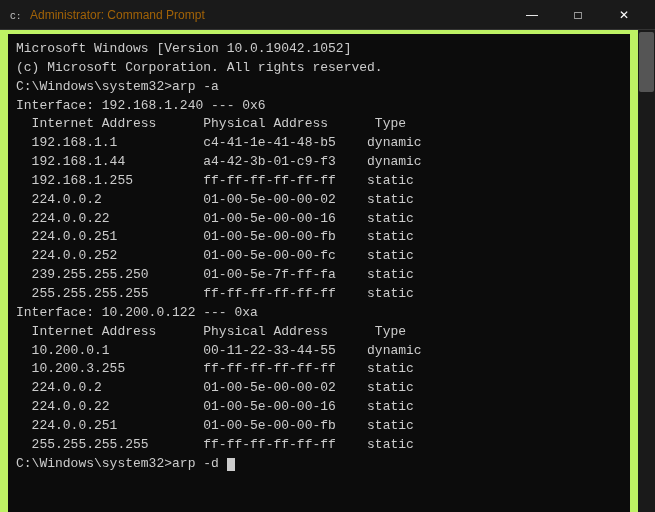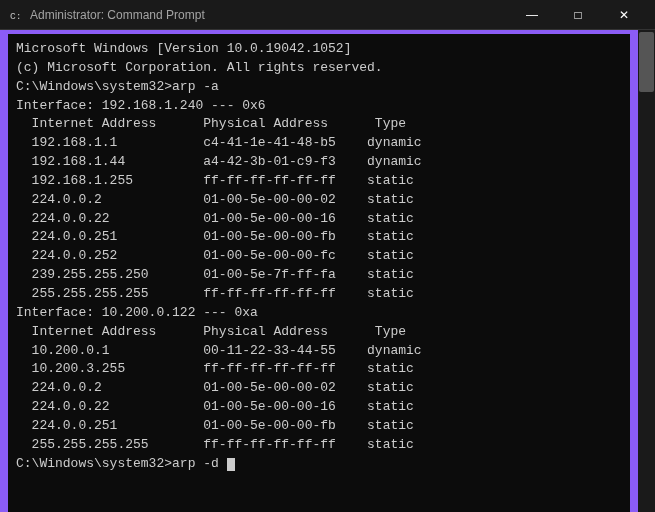--- a/index.html
+++ b/index.html
@@ -32,21 +32,21 @@
       height: 16px;
       display: flex;
       align-items: center;
       justify-content: center;
     }
     .titlebar-icon svg {
       width: 14px;
       height: 14px;
     }
     .titlebar-title {
-      color: #a3a3a3;
+      color: #a16207;
       font-size: 12px;
       font-family: 'Segoe UI', Arial, sans-serif;
     }
     .titlebar-controls {
       display: flex;
       gap: 0;
     }
     .titlebar-btn {
       width: 46px;
       height: 30px;
@@ -105,21 +105,21 @@
       position: relative;
       width: 655px;
       height: 512px;
     }
     .terminal-wrap {
       position: absolute;
       left: 0;
       top: 30px;
       right: 17px;
       bottom: 0;
-      background: #8b5cf6;
+      background: #bef264;
       padding: 4px 8px;
       overflow: hidden;
     }
   </style>
 </head>
 <body>
 
 <div class="wrapper">
 
   <div class="titlebar">

